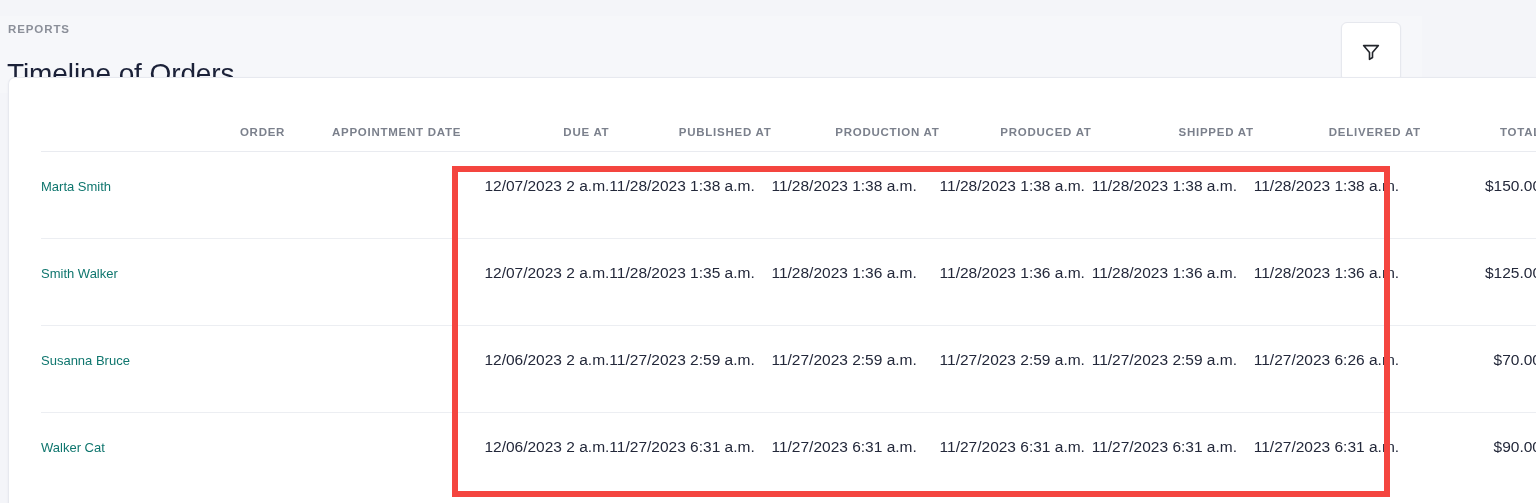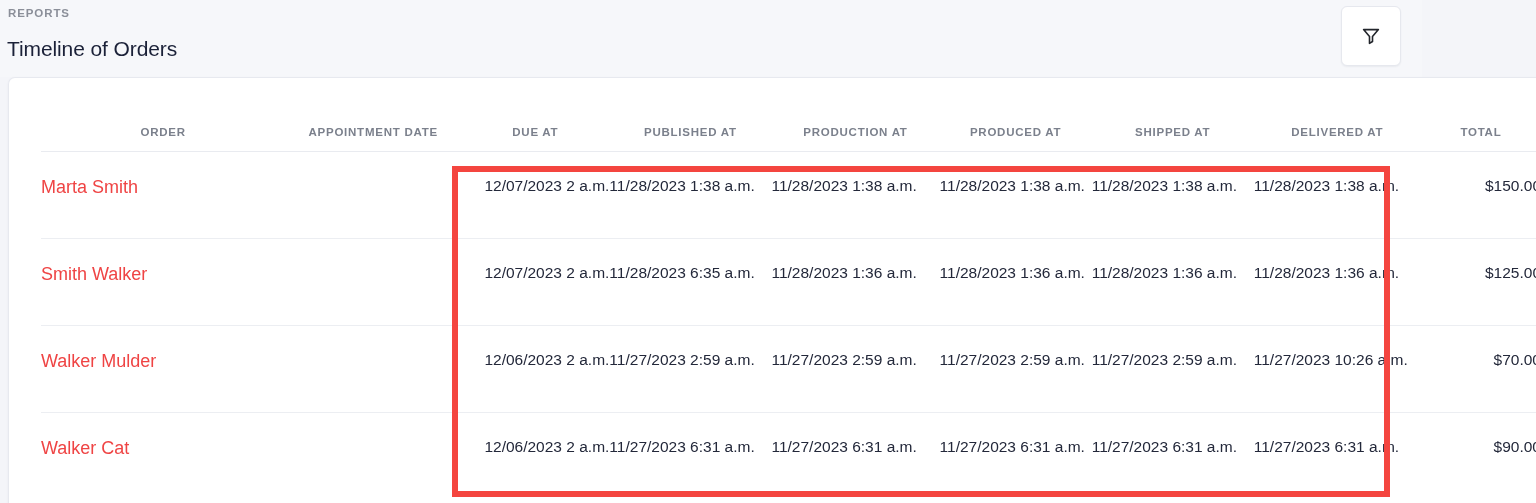--- a/index.html
+++ b/index.html
@@ -11,41 +11,41 @@
     height: 503px;
     background: #f4f5f9;
     font-family: "Liberation Sans", sans-serif;
     overflow: hidden;
     position: relative;
   }
 
   
   .page-header {
     position: absolute;
-    left: 0; top: 0;
+    left: 0; top: 16px;
     width: 1422px;
     height: 77px;
     background: #f6f7fa;
     box-sizing: border-box;
   }
   .eyebrow {
     position: absolute;
     left: 8px;
     top: 7px;
     font-size: 11.5px;
     letter-spacing: 0.9px;
     font-weight: 700;
     color: #8b8f99;
     text-transform: uppercase;
   }
   .page-title {
     position: absolute;
     left: 7px;
     top: 23px;
-    font-size: 21px;
+    font-size: 28px;
     font-weight: 400;
     color: #1b2138;
     letter-spacing: -0.1px;
     white-space: nowrap;
   }
   .filter-button {
     position: absolute;
     right: 21px;
     top: 6px;
     width: 58px;
@@ -82,21 +82,21 @@
     width: 1500px;
     margin-left: 32px;
     table-layout: fixed;
   }
   table.orders th {
     font-size: 11.5px;
     font-weight: 700;
     letter-spacing: 0.75px;
     color: #7b808c;
     text-transform: uppercase;
-    text-align: center;
+    text-align: right;
     padding: 0 0 13px 0;
     height: 60px;
     vertical-align: bottom;
     border-bottom: 1px solid #e9ebf0;
     white-space: nowrap;
   }
   table.orders td {
     font-size: 15.5px;
     color: #23283a;
     vertical-align: top;
@@ -114,23 +114,23 @@
   .col-published    { width: 162px; }
   .col-production   { width: 168px; }
   .col-produced     { width: 152px; }
   .col-shipped      { width: 162px; }
   .col-delivered    { width: 167px; }
   .col-total        { width: 120px; }
 
   th.num, td.num { text-align: right; padding-right: 10px; }
 
   td.cell-order a {
-    color: #ef4444;
+    color: #0f766e;
     text-decoration: none;
-    font-size: 18px;
+    font-size: 13px;
     cursor: pointer;
   }
 
   td.ts { padding-left: 18px; padding-right: 14px; }
   td.cell-due { padding-left: 20px; text-align: right; }
 
   
   .highlight-box {
     position: absolute;
     left: 452px;
@@ -198,38 +198,38 @@
         <td class="ts">11/28/2023 1:38 a.m.</td>
         <td class="ts">11/28/2023 1:38 a.m.</td>
         <td class="num">$150.00</td>
       </tr>
       <tr>
         <td class="cell-order">
           <a>Smith Walker</a>
         </td>
         <td></td>
         <td class="cell-due">12/07/2023 2 a.m.</td>
-        <td class="ts">11/28/2023 6:35 a.m.</td>
+        <td class="ts">11/28/2023 1:35 a.m.</td>
         <td class="ts">11/28/2023 1:36 a.m.</td>
         <td class="ts">11/28/2023 1:36 a.m.</td>
         <td class="ts">11/28/2023 1:36 a.m.</td>
         <td class="ts">11/28/2023 1:36 a.m.</td>
         <td class="num">$125.00</td>
       </tr>
       <tr>
         <td class="cell-order">
-          <a>Walker Mulder</a>
+          <a>Susanna Bruce</a>
         </td>
         <td></td>
         <td class="cell-due">12/06/2023 2 a.m.</td>
         <td class="ts">11/27/2023 2:59 a.m.</td>
         <td class="ts">11/27/2023 2:59 a.m.</td>
         <td class="ts">11/27/2023 2:59 a.m.</td>
         <td class="ts">11/27/2023 2:59 a.m.</td>
-        <td class="ts">11/27/2023 10:26 a.m.</td>
+        <td class="ts">11/27/2023 6:26 a.m.</td>
         <td class="num">$70.00</td>
       </tr>
       <tr>
         <td class="cell-order">
           <a>Walker Cat</a>
         </td>
         <td></td>
         <td class="cell-due">12/06/2023 2 a.m.</td>
         <td class="ts">11/27/2023 6:31 a.m.</td>
         <td class="ts">11/27/2023 6:31 a.m.</td>

